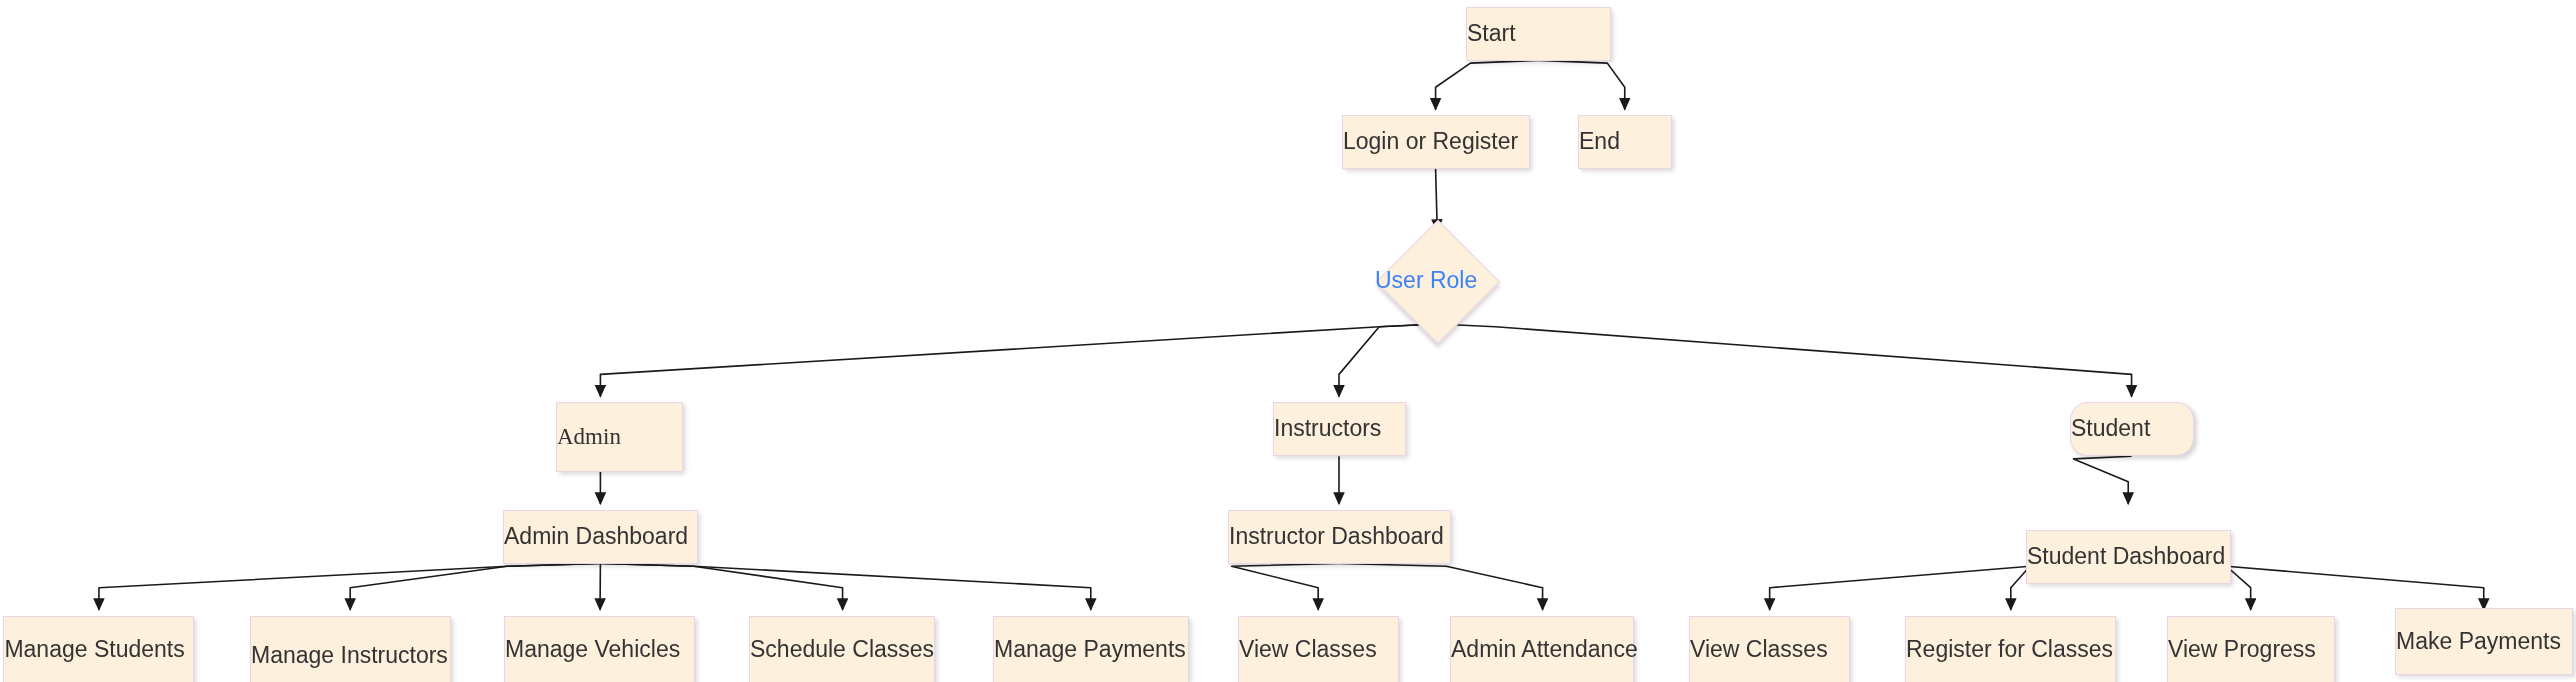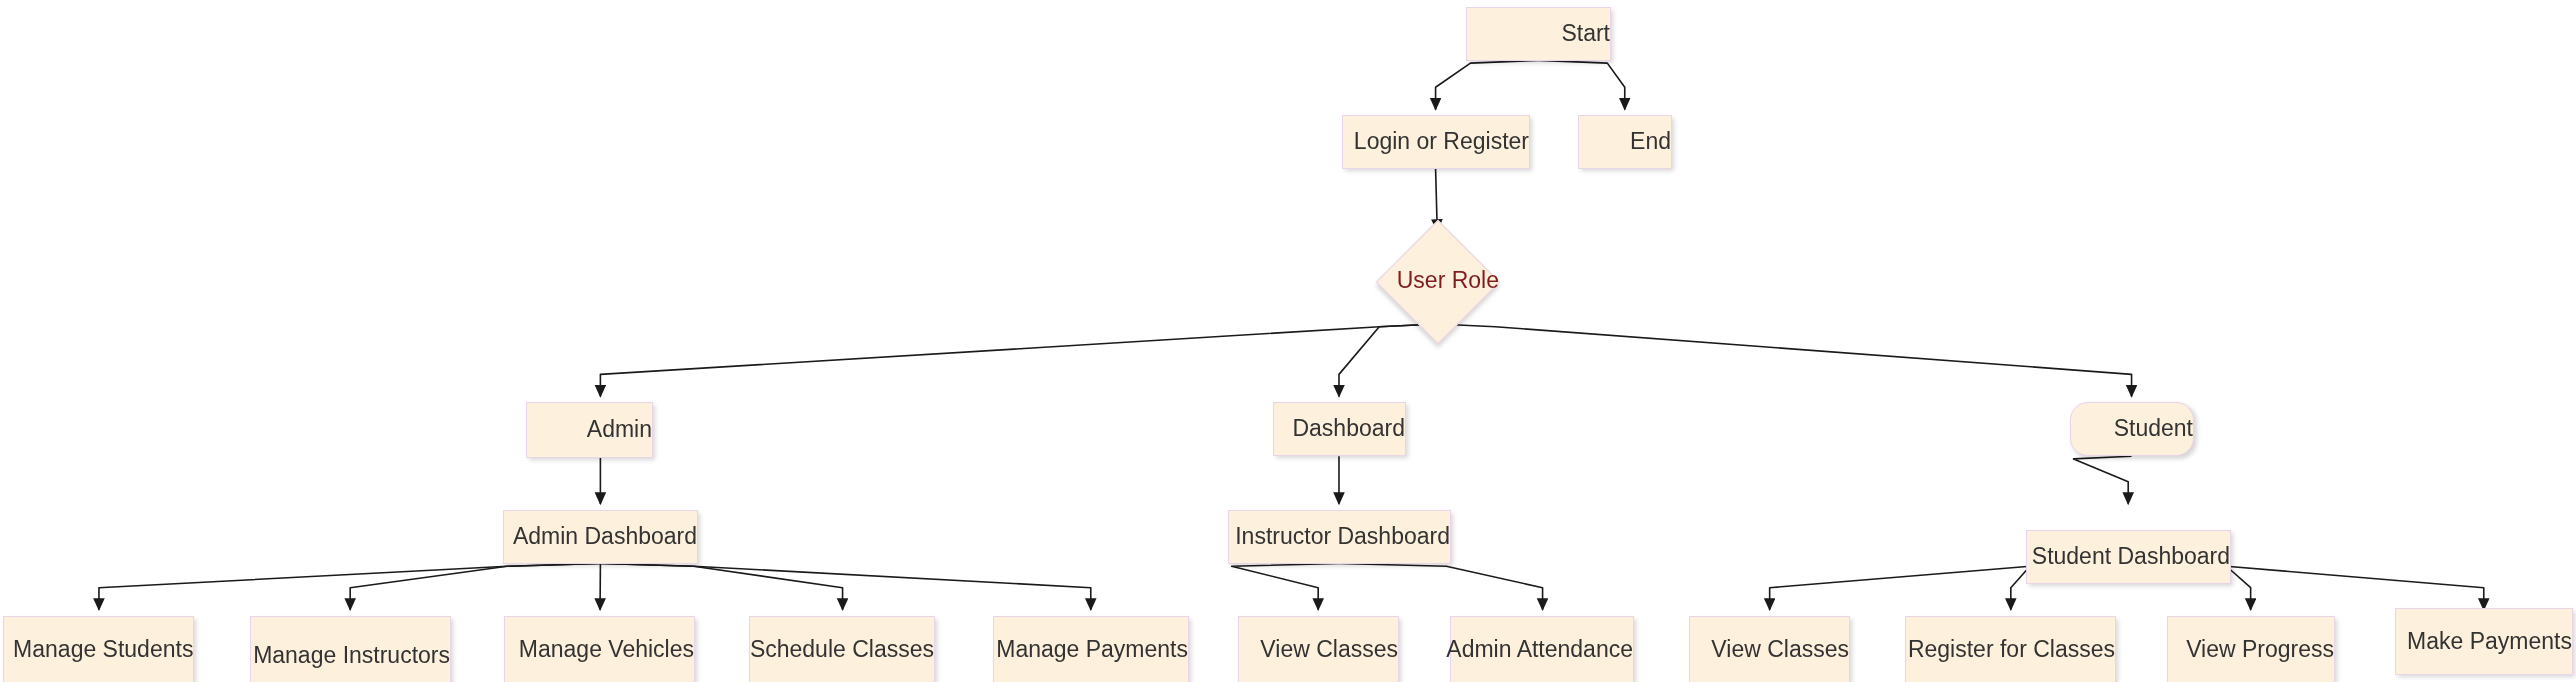--- a/index.html
+++ b/index.html
@@ -26,21 +26,21 @@
     pointer-events: none;
   }
   .node {
     position: absolute;
     box-sizing: border-box;
     background: #fdf0dc;
     border: 1.3px solid #e8d5e8;
     color: #333333;
     display: flex;
     align-items: center;
-    justify-content: flex-end;
+    justify-content: flex-start;
     font-size: 23px;
     font-family: "Liberation Sans", sans-serif;
     line-height: 1.1;
     white-space: nowrap;
     box-shadow: 2.7px 2.7px 4.7px rgba(0,0,0,0.16);
     z-index: 2;
   }
   .node.diamond {
     background: transparent;
     border: none;
@@ -58,21 +58,21 @@
     background: #fdf0dc;
     border: 1.3px solid #e8d5e8;
     transform: rotate(45deg);
     box-shadow: 2.7px 2.7px 4.7px rgba(0,0,0,0.16);
     z-index: 1;
   }
   .diamond-label {
     position: relative;
     z-index: 3;
     font-size: 23px;
-    color: #7f1d1d;
+    color: #3b82f6;
   }
 </style>
 </head>
 <body>
 
 <div id="flowchart-root">
   <svg id="edge-layer" viewBox="0 0 3840 1018" width="2576" height="683" xmlns="http://www.w3.org/2000/svg">
     <defs>
       <marker id="arrowhead" markerWidth="9" markerHeight="9" refX="7.2" refY="3.6" orient="auto" markerUnits="strokeWidth">
         <path d="M 0 0 L 8 3.6 L 0 7.2 z" fill="#1a1a1a"></path>
@@ -108,25 +108,25 @@
       <div class="node" style="left: 1342px; top: 115px; width: 188px; height: 54px;">
         <span>Login or Register</span>
       </div>
       <div class="node" style="left: 1578px; top: 115px; width: 94px; height: 54px;">
         <span>End</span>
       </div>
       <div class="node diamond" style="left: 1375px; top: 237px; width: 124px; height: 87px;">
         <div class="diamond-shape"></div>
         <span class="diamond-label">User Role</span>
       </div>
-      <div class="node" style="left: 526px; top: 402px; width: 127px; height: 56px;">
+      <div class="node" style="left: 556px; top: 402px; width: 127px; height: 70px; font-family: Liberation Serif, serif;">
         <span>Admin</span>
       </div>
       <div class="node" style="left: 1273px; top: 402px; width: 133px; height: 54px;">
-        <span>Dashboard</span>
+        <span>Instructors</span>
       </div>
       <div class="node" style="left: 2070px; top: 402px; width: 124px; height: 54px; border-radius: 18px;">
         <span>Student</span>
       </div>
       <div class="node" style="left: 503px; top: 510px; width: 195px; height: 54px;">
         <span>Admin Dashboard</span>
       </div>
       <div class="node" style="left: 1228px; top: 510px; width: 223px; height: 54px;">
         <span>Instructor Dashboard</span>
       </div>

